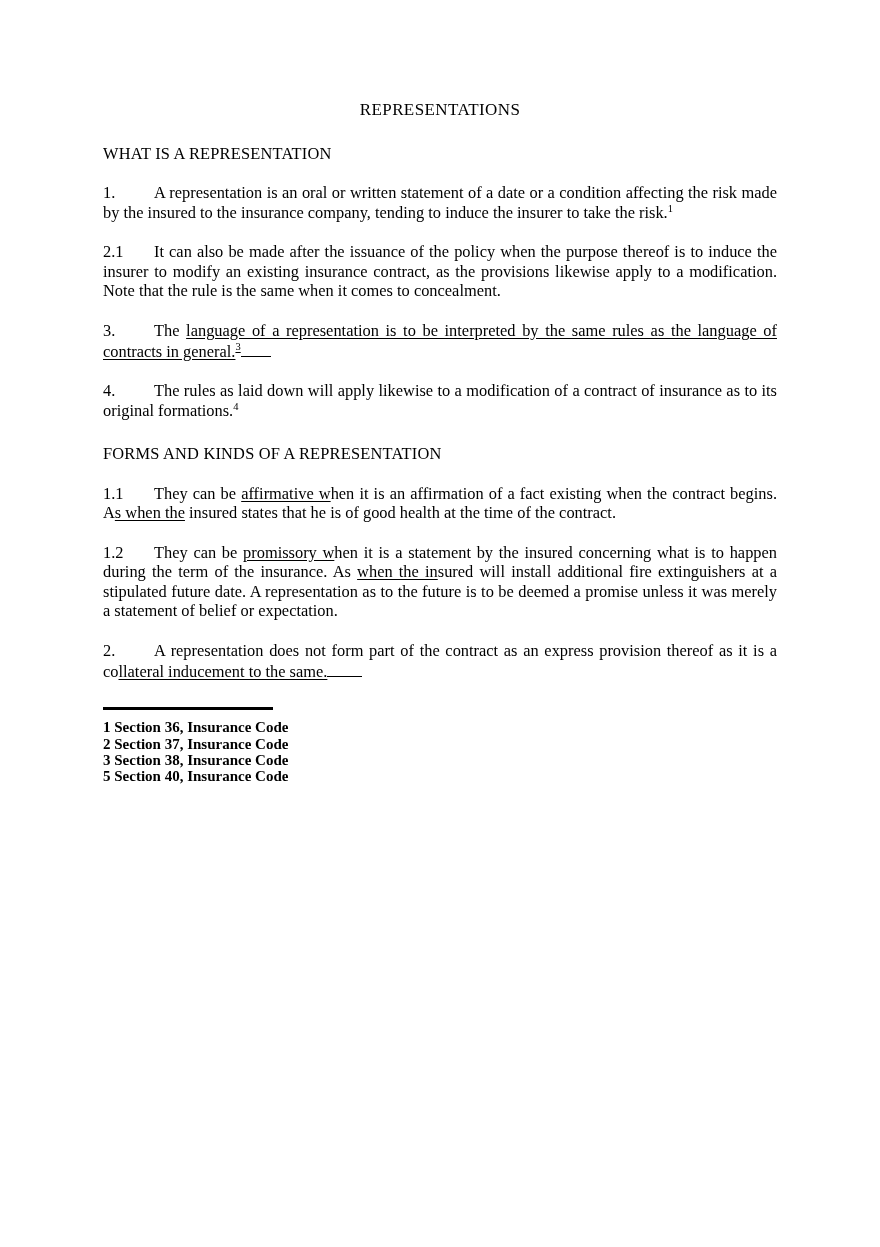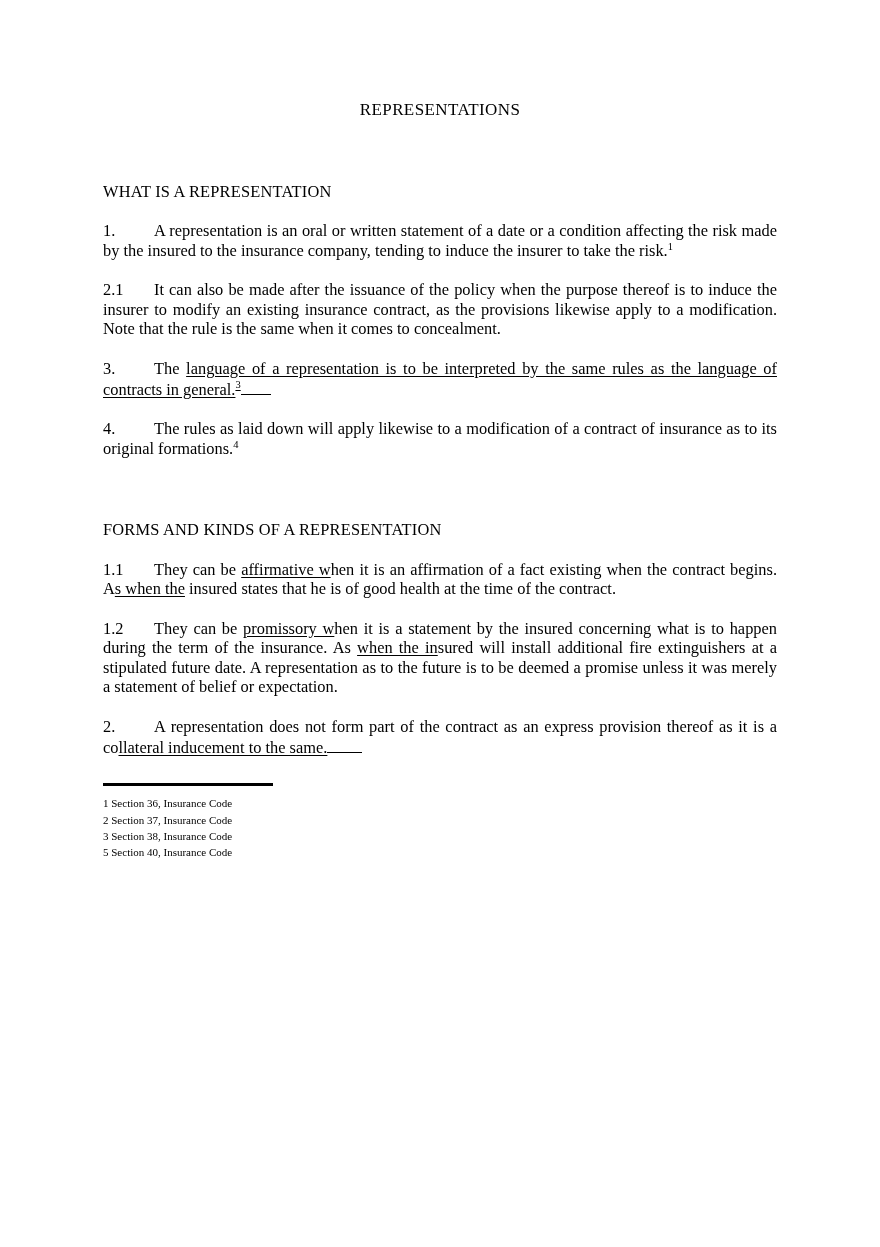--- a/index.html
+++ b/index.html
@@ -21,21 +21,21 @@
     position: relative;
   }
   .doc-title {
     font-size: 17px;
     font-weight: normal;
     text-align: center;
     margin: 0;
     letter-spacing: 0.4px;
   }
   .heading {
-    margin-top: 62px;
+    margin-top: 24px;
     letter-spacing: 0.2px;
   }
   .para {
     margin: 20px 0 0 0;
     text-align: justify;
   }
   .pnum {
     display: inline-block;
     width: 51px;
   }
@@ -48,22 +48,23 @@
     line-height: 0;
   }
   .u-ext {
     display: inline-block;
     height: 0.95em;
     border-bottom: 1px solid #000;
     vertical-align: baseline;
   }
   .footnotes {
     margin-top: 26px;
-    font-size: 11px;
+    font-size: 15px;
     line-height: 16.4px;
+    font-weight: bold;
   }
   .fn-rule {
     width: 170px;
     height: 3px;
     background: #000000;
     margin-bottom: 9px;
   }
 </style>
 </head>
 <body>

